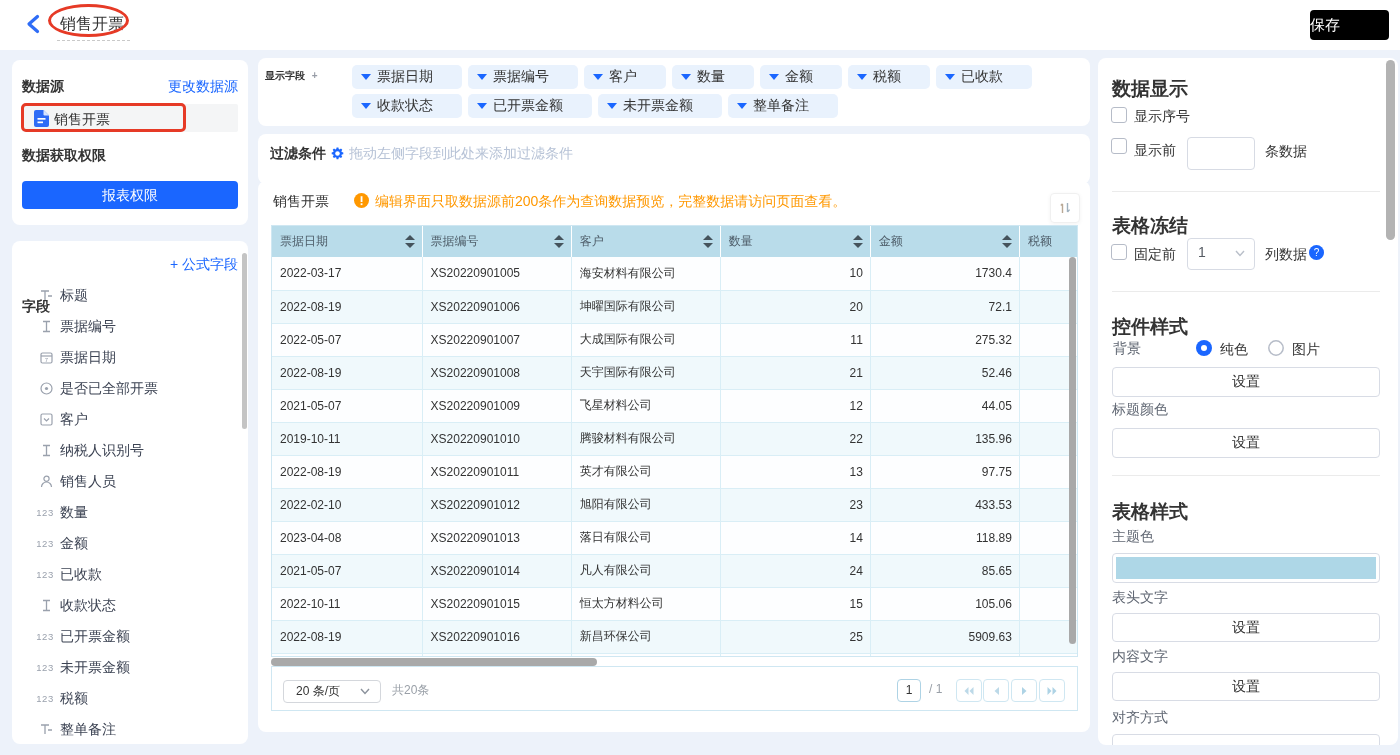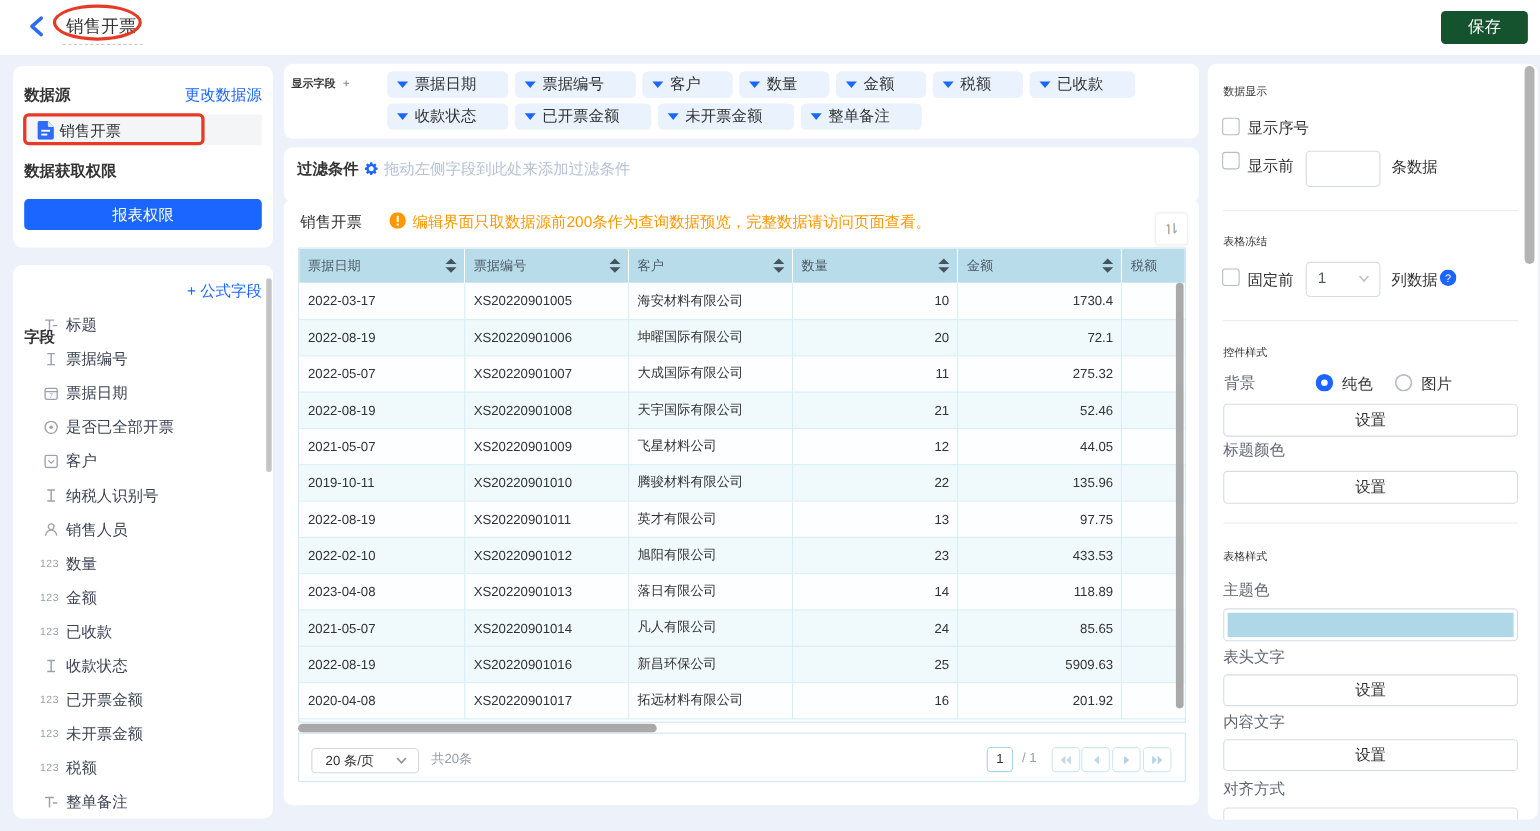--- a/index.html
+++ b/index.html
@@ -3,21 +3,21 @@
 <meta charset="utf-8">
 <style>
 * { margin:0; padding:0; box-sizing:border-box; }
 html,body { width:1400px; height:755px; overflow:hidden; font-family:"Liberation Sans", sans-serif; }
 body { background:#edf2fa; position:relative; font-size:14px; color:#333; }
 .topbar { position:absolute; left:0; top:0; width:1400px; height:50px; background:#fff; }
 .back { position:absolute; left:23px; top:14px; width:20px; height:20px; }
 .pgtitle { position:absolute; left:60px; top:14px; font-size:16px; color:#333; }
 .dashline { position:absolute; left:57px; top:40px; width:73px; border-top:1px dashed #c9c9c9; }
 .redellipse { position:absolute; left:48px; top:4px; width:81px; height:33px; border:3px solid #e63a26; border-radius:50%; }
-.savebtn { position:absolute; left:1310px; top:10px; width:79px; height:30px; background:#14532d; color:#fff; border-radius:4px; font-size:15px; text-align:center; line-height:30px; }
+.savebtn { position:absolute; left:1310px; top:10px; width:79px; height:30px; background:#000000; color:#fff; border-radius:4px; font-size:15px; line-height:30px; }
 .card { position:absolute; background:#fff; border-radius:8px; }
 
 #lcard1 { left:12px; top:60px; width:236px; height:165px;padding-left:24px; }
 #lcard2 { left:12px; top:241px; width:236px; height:503px; }
 .seclabel { font-weight:bold; font-size:14px; color:#333; }
 .bluelink { color:#1a66ff; font-size:14px; }
 .dsbox { position:absolute; left:10px; top:44px; width:216px; height:28px; background:#f4f5f6; border-radius:2px; }
 .dsred { position:absolute; left:9px; top:43px; width:165px; height:29px; border:3px solid #e63a26; border-radius:5px; }
 .repbtn { position:absolute; left:10px; top:121px; width:216px; height:28px; background:#1a66ff; border-radius:4px; color:#fff; text-align:center; line-height:28px; font-size:14px; }
 .frow { position:absolute; left:10px; height:31px; display:flex; align-items:center; }
@@ -42,21 +42,21 @@
 .vthumb { position:absolute; left:811px; top:76px; width:7px; height:387px; background:#a9a9a9; border-radius:4px; }
 .hthumb { position:absolute; left:13px; top:477px; width:326px; height:8px; background:#a9a9a9; border-radius:4px; }
 .tfoot { position:absolute; left:13px; top:485px; width:807px; height:45px; border:1px solid #cfe7f2; }
 .psel { position:absolute; left:11px; top:13px; width:98px; height:23px; border:1px solid #d4d7dc; border-radius:4px; font-size:12px; color:#333; line-height:21px; padding-left:12px; }
 .ptotal { position:absolute; left:120px; top:15px; color:#9aa0a8; font-size:12px; }
 .pnum { position:absolute; left:625px; top:12px; width:24px; height:23px; border:1px solid #aed3e5; border-radius:4px; text-align:center; line-height:21px; font-size:12px; color:#333; }
 .pslash { position:absolute; left:657px; top:15px; color:#9aa0a8; font-size:12px; }
 .pbtn { position:absolute; top:12px; width:26px; height:23px; border:1px solid #cfe7f2; border-radius:4px; display:flex; align-items:center; justify-content:center; }
 
 #rpanel { left:1098px; top:58px; width:300px; height:687px; border-radius:8px; overflow:hidden; }
-.rsec { position:absolute; left:14px; font-weight:normal; font-size:10px; color:#333; }
+.rsec { position:absolute; left:14px; font-weight:bold; font-size:19px; color:#333; }
 .rdiv { position:absolute; left:14px; width:268px; border-top:1px solid #ebebeb; }
 .cbx { position:absolute; width:16px; height:16px; border:1px solid #b6bcc8; border-radius:3px; background:#fff; }
 .rtext { position:absolute; font-size:14px; color:#333;text-align:right; }
 .rgrey { position:absolute; font-size:14px; color:#5f6672; }
 .rinput { position:absolute; left:89px; width:68px; height:32px; border:1px solid #d7dbe4; border-radius:4px; background:#fff; }
 .rbtn { position:absolute; left:14px; width:268px; height:29px; border:1px solid #d8dce5; border-radius:4px; text-align:center; line-height:26px; font-size:14px; color:#333; background:#fff; }
 .swatch { position:absolute; left:14px; width:268px; height:30px; border:1px solid #d8dce5; border-radius:4px; background:#aed7e7; padding:3px; background-clip:content-box; }
 .rthumb { position:absolute; left:288px; top:2px; width:9px; height:180px; background:#b3b3b3; border-radius:5px; }
 .l2thumb { position:absolute; left:230px; top:12px; width:5px; height:176px; background:#c4c4c4; border-radius:3px; }
 </style>
@@ -346,20 +346,28 @@
             <td class="num">14</td>
             <td class="num">118.89</td>
             <td></td>
           </tr>
           <tr class="alt">
             <td>2021-05-07</td>
             <td>XS20220901014</td>
             <td class="co">凡人有限公司</td>
             <td class="num">24</td>
             <td class="num">85.65</td>
+            <td></td>
+          </tr>
+          <tr>
+            <td>2022-10-11</td>
+            <td>XS20220901015</td>
+            <td class="co">恒太方材料公司</td>
+            <td class="num">15</td>
+            <td class="num">105.06</td>
             <td></td>
           </tr>
           <tr class="alt">
             <td>2022-08-19</td>
             <td>XS20220901016</td>
             <td class="co">新昌环保公司</td>
             <td class="num">25</td>
             <td class="num">5909.63</td>
             <td></td>
           </tr>

